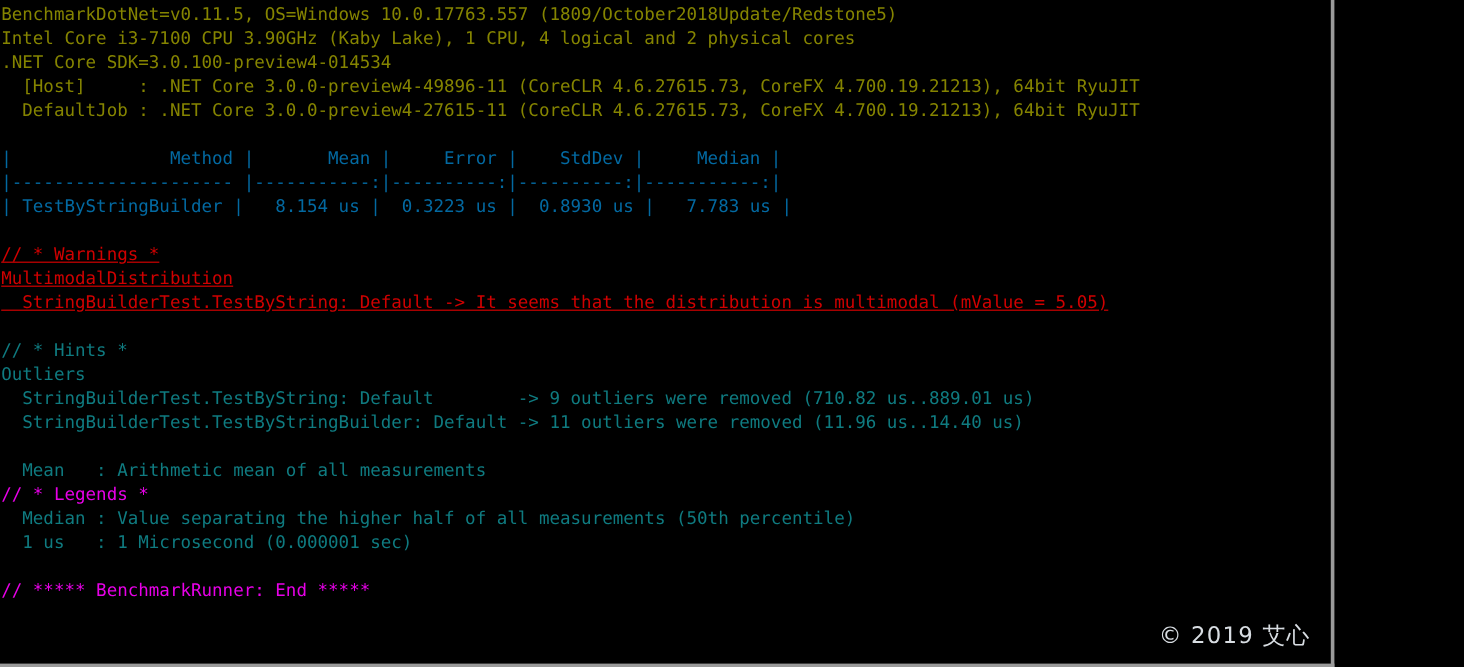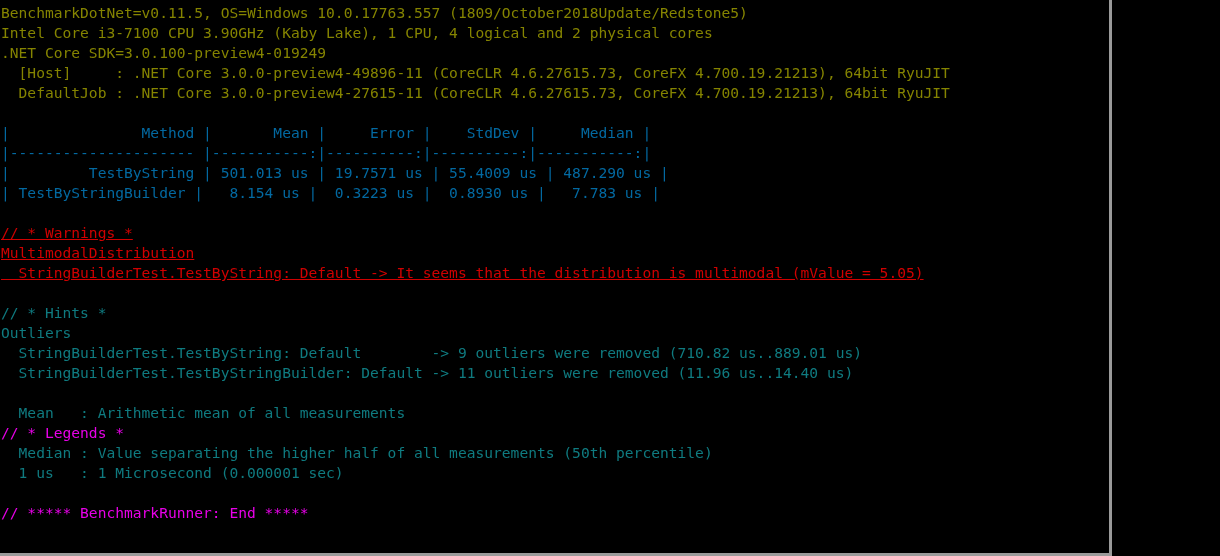--- a/index.html
+++ b/index.html
@@ -69,31 +69,30 @@
 </style>
 </head>
 <body>
 
 <div id="console">
   <div class="screen">
 
     <div>
       <span class="line c-olive">BenchmarkDotNet=v0.11.5, OS=Windows 10.0.17763.557 (1809/October2018Update/Redstone5)</span>
       <span class="line c-olive">Intel Core i3-7100 CPU 3.90GHz (Kaby Lake), 1 CPU, 4 logical and 2 physical cores</span>
-      <span class="line c-olive">.NET Core SDK=3.0.100-preview4-019249</span>
+      <span class="line c-olive">.NET Core SDK=3.0.100-preview4-014534</span>
       <span class="line c-olive">  [Host]     : .NET Core 3.0.0-preview4-49896-11 (CoreCLR 4.6.27615.73, CoreFX 4.700.19.21213), 64bit RyuJIT</span>
       <span class="line c-olive">  DefaultJob : .NET Core 3.0.0-preview4-27615-11 (CoreCLR 4.6.27615.73, CoreFX 4.700.19.21213), 64bit RyuJIT</span>
     </div>
 
     <span class="line blank"></span>
 
     <div>
       <span class="line c-cyan">|               Method |       Mean |     Error |    StdDev |     Median |</span>
       <span class="line c-cyan">|--------------------- |-----------:|----------:|----------:|-----------:|</span>
-      <span class="line c-cyan">|         TestByString | 501.013 us | 19.7571 us | 55.4009 us | 487.290 us |</span>
       <span class="line c-cyan">| TestByStringBuilder |   8.154 us |  0.3223 us |  0.8930 us |   7.783 us |</span>
     </div>
 
     <span class="line blank"></span>
 
     <div>
       <span class="line c-red">// * Warnings *</span>
       <span class="line c-red">MultimodalDistribution</span>
       <span class="line c-red">  StringBuilderTest.TestByString: Default -&gt; It seems that the distribution is multimodal (mValue = 5.05)</span>
     </div>
@@ -118,13 +117,14 @@
 
     <span class="line blank"></span>
 
     <div>
       <span class="line c-magenta">// ***** BenchmarkRunner: End *****</span>
 
     </div>
 
   </div>
 
+  <div id="watermark">© 2019 艾心</div>
 </div>
 
 </body></html>

